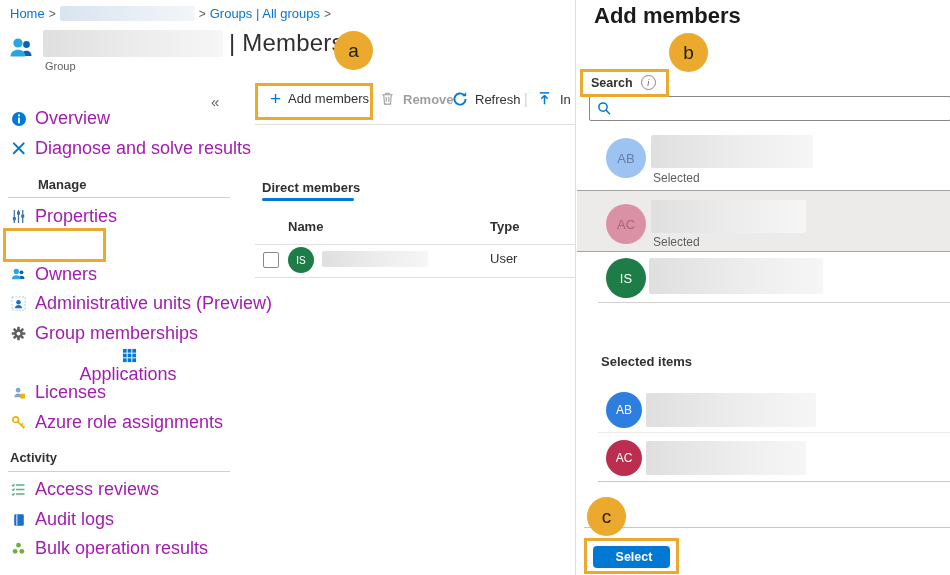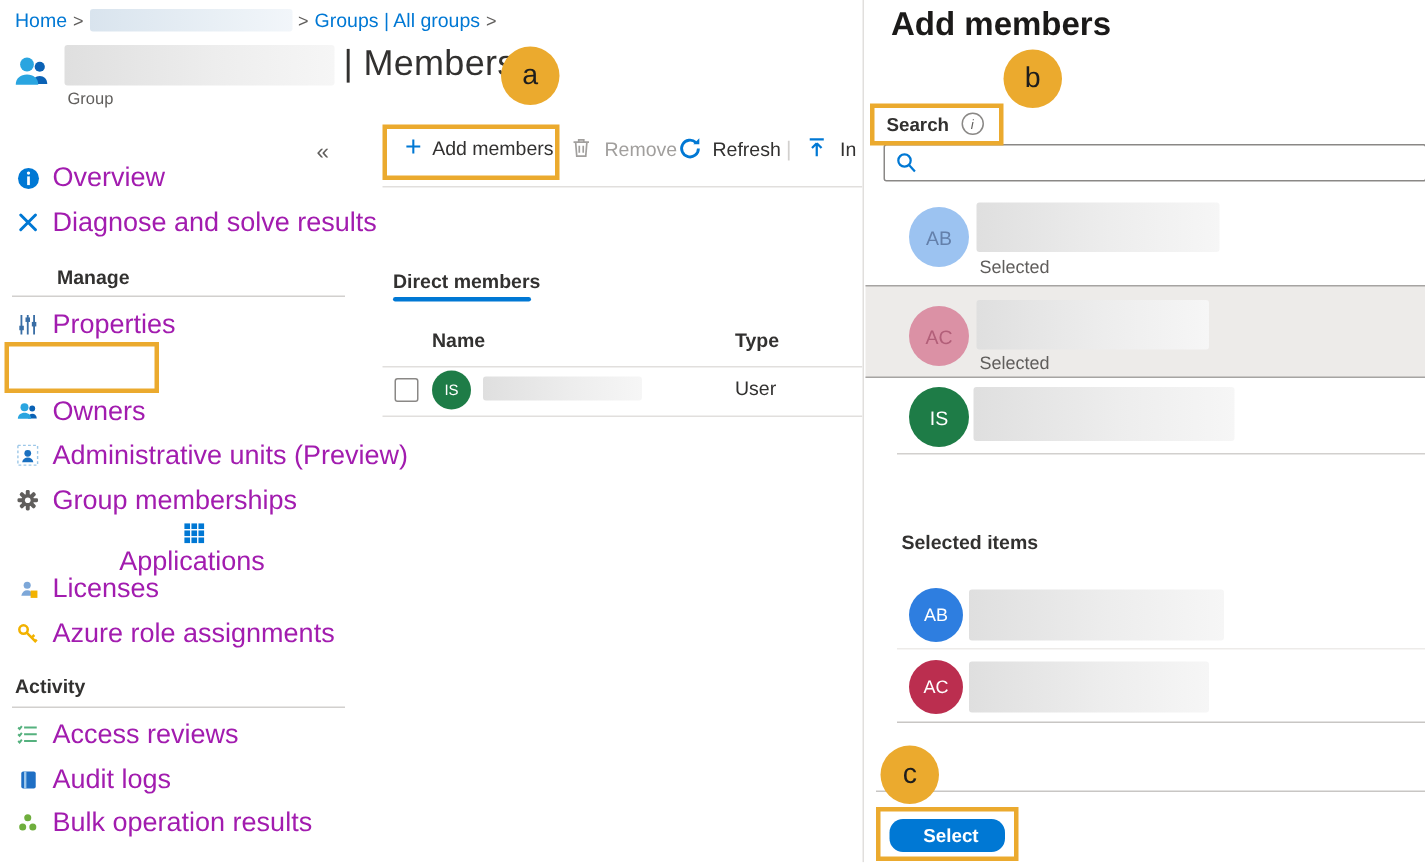--- a/index.html
+++ b/index.html
@@ -18,21 +18,21 @@
   .gold-rect{border:3px solid var(--gold);z-index:25;pointer-events:none;background:transparent;}
   
   .side-item{position:absolute;left:0;width:248px;height:29px;display:flex;align-items:center;cursor:pointer;}
   .side-item .icn{width:17px;height:17px;margin-left:10px;display:inline-flex;align-items:center;justify-content:center;flex:0 0 17px;}
   .side-item .lbl{margin-left:8px;font-size:18px;color:#a21caf;white-space:nowrap;}
   .side-head{position:absolute;left:10px;font-size:13px;font-weight:700;color:#323130;}
   .hline{position:absolute;height:1px;background:var(--line);}
   
   .tb-btn{position:absolute;display:flex;align-items:center;font-size:13px;color:#323130;cursor:pointer;}
   .tb-btn .ticn{width:16px;height:16px;margin-right:7px;display:inline-flex;}
-  .tb-btn.disabled{color:var(--disabled);cursor:default;}
+  .tb-btn.disabled{color:var(--disabled);cursor:default;font-weight:bold;}
   .plus{color:var(--accent);font-size:19px;font-weight:400;line-height:14px;margin-right:7px;}
   
   .tab{font-size:13px;font-weight:700;color:#323130;}
   .tab-underline{height:3px;background:var(--accent);border-radius:2px;}
   .th{font-size:13px;font-weight:700;color:#323130;}
   .td{font-size:13px;color:#323130;}
   .checkbox{width:14px;height:14px;border:1px solid #8a8886;border-radius:2px;background:#fff;}
   .avatar{border-radius:50%;color:#fff;display:flex;align-items:center;justify-content:center;font-weight:400;}
   
   .panel{position:absolute;left:575px;top:0;width:375px;height:575px;background:#fff;
@@ -40,21 +40,21 @@
   .panel-title{font-size:22px;font-weight:600;color:#1b1a19;}
   .srch-lbl{font-size:12.5px;font-weight:700;color:#323130;}
   .info-dot{display:inline-flex;align-items:center;justify-content:center;width:13px;height:13px;
             border:1px solid #8a8886;border-radius:50%;font-size:9px;color:#605e5c;font-style:italic;}
   .search-input{position:absolute;box-sizing:border-box;border:1px solid #8a8886;border-radius:2px;
                 background:#fff;font-size:13px;padding-left:26px;color:#323130;outline:none;}
   .sel-status{font-size:12px;color:var(--textMuted);}
   .sel-head{font-size:13px;font-weight:700;color:#323130;}
   .row-active{background:var(--panelRowActiveBg);border-top:1px solid #a6a4a2;border-bottom:1px solid #a6a4a2;}
   .select-btn{position:absolute;background:var(--accent);color:#fff;font-size:12.5px;font-weight:700;
-              border:none;border-radius:9px;cursor:pointer;display:flex;align-items:center;justify-content:center;
+              border:none;border-radius:4px;cursor:pointer;display:flex;align-items:center;justify-content:center;
               font-family:"Liberation Sans",sans-serif;padding-left:11px;}
   .collapse{font-size:15px;color:#605e5c;cursor:pointer;}
 </style>
 </head>
 <body>
 
 <div class="screen">
 
   <div class="abs" style="left:10px;top:6px;display:flex;align-items:center;">
     <a class="link" href="#">Home</a>

